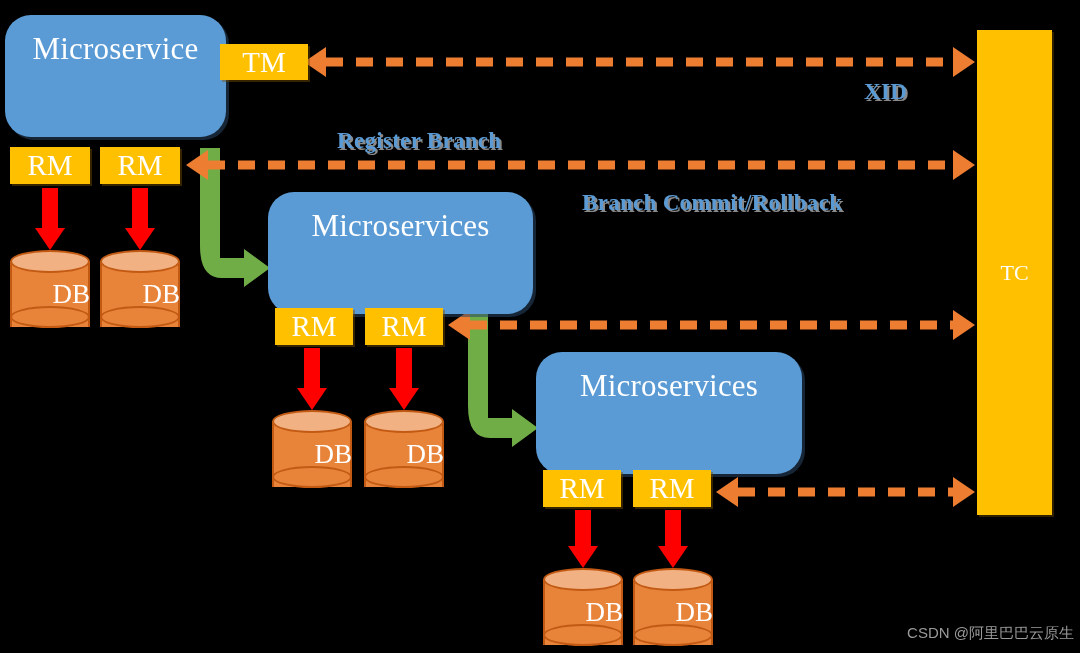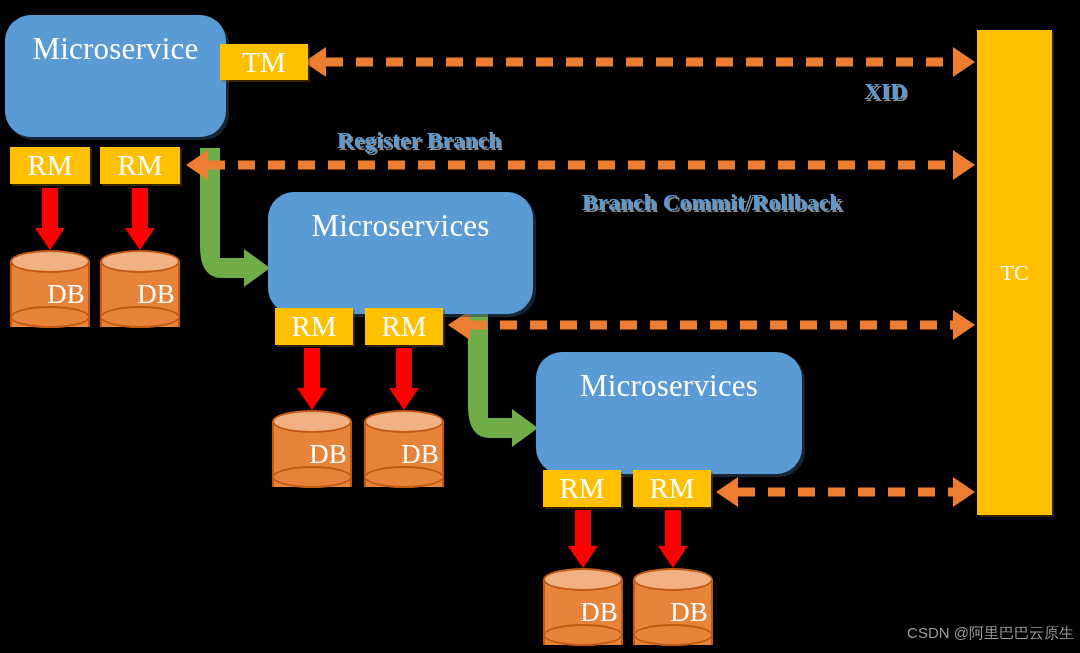--- a/index.html
+++ b/index.html
@@ -95,23 +95,23 @@
     left: 0; top: 0;
     width: 80px;
     height: 23px;
     background: #F2B183;
     border-radius: 50%;
     border: 2px solid #C25A14;
     box-sizing: border-box;
   }
   .db .db-text {
     position: absolute;
-    left: 16px; top: 29px;
-    width: 80px;
-    text-align: center;
+    left: 0; top: 29px;
+    width: 80px;
+    text-align: right;
     color: #FFFFFF;
     font-size: 27px;
     font-family: "Liberation Serif", serif;
     z-index: 5;
   }
 
   
   .conn-label {
     position: absolute;
     color: #5B9BD5;

